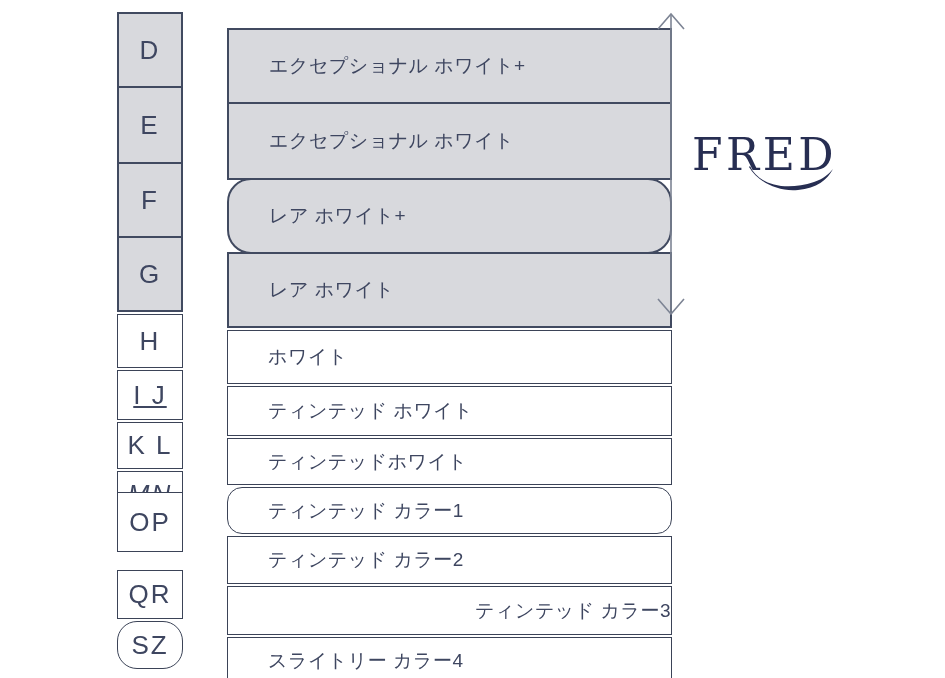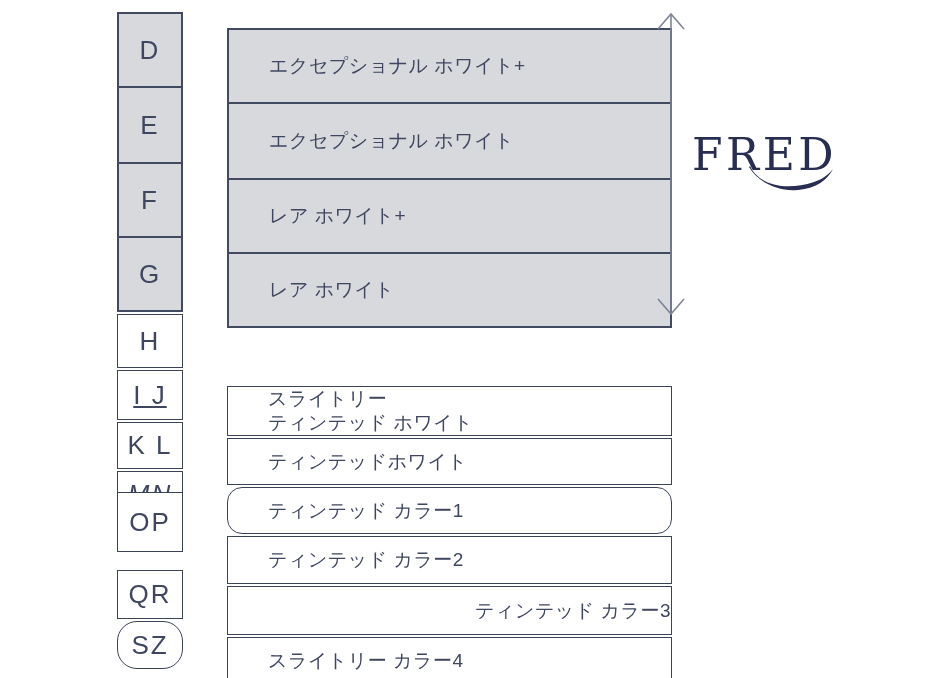--- a/index.html
+++ b/index.html
@@ -61,28 +61,30 @@
       <div class="grade-cell" style="top: 570px; height: 49px;">QR</div>
       <div class="grade-cell" style="top: 621px; height: 48px; border-radius: 20px;">SZ</div>
     </div>
   <div id="label-col" class="col">
       <div class="label-cell shaded" style="top: 12px; height: 76px;">
         <span>エクセプショナル ホワイト+</span>
       </div>
       <div class="label-cell shaded" style="top: 86px; height: 78px;">
         <span>エクセプショナル ホワイト</span>
       </div>
-      <div class="label-cell shaded" style="top: 162px; height: 76px;">
+      <div class="label-cell shaded" style="top: 162px; height: 76px; border-radius: 24px;">
         <span>レア ホワイト+</span>
       </div>
       <div class="label-cell shaded" style="top: 236px; height: 76px;">
         <span>レア ホワイト</span>
       </div>
+      <div class="label-cell" style="top: 314px; height: 54px;">
+        <span>ホワイト</span>
+      </div>
       <div class="label-cell" style="top: 370px; height: 50px;">
-        <span>スライトリー</span>
         <span>ティンテッド ホワイト</span>
       </div>
       <div class="label-cell" style="top: 422px; height: 47px;">
         <span>ティンテッドホワイト</span>
       </div>
       <div class="label-cell" style="top: 471px; height: 47px; border-radius: 15px;">
         <span>ティンテッド カラー1</span>
       </div>
       <div class="label-cell" style="top: 520px; height: 48px;">
         <span>ティンテッド カラー2</span>

